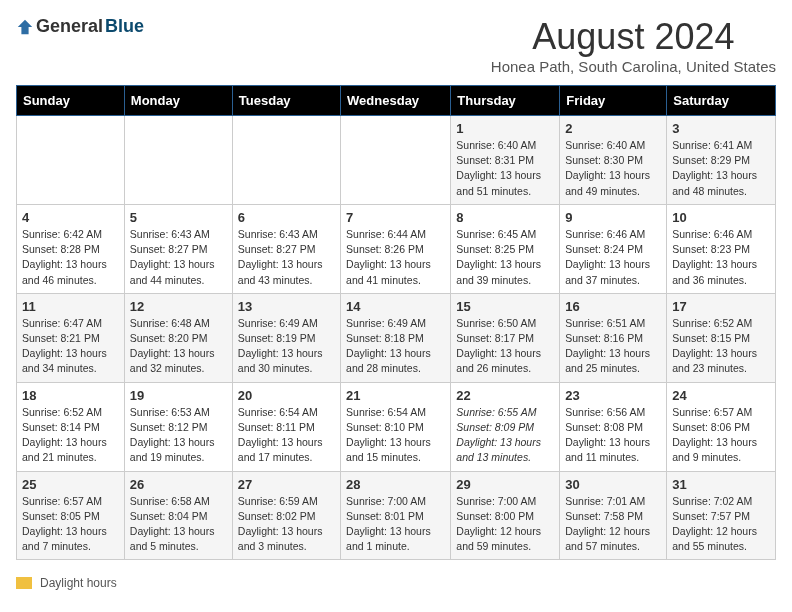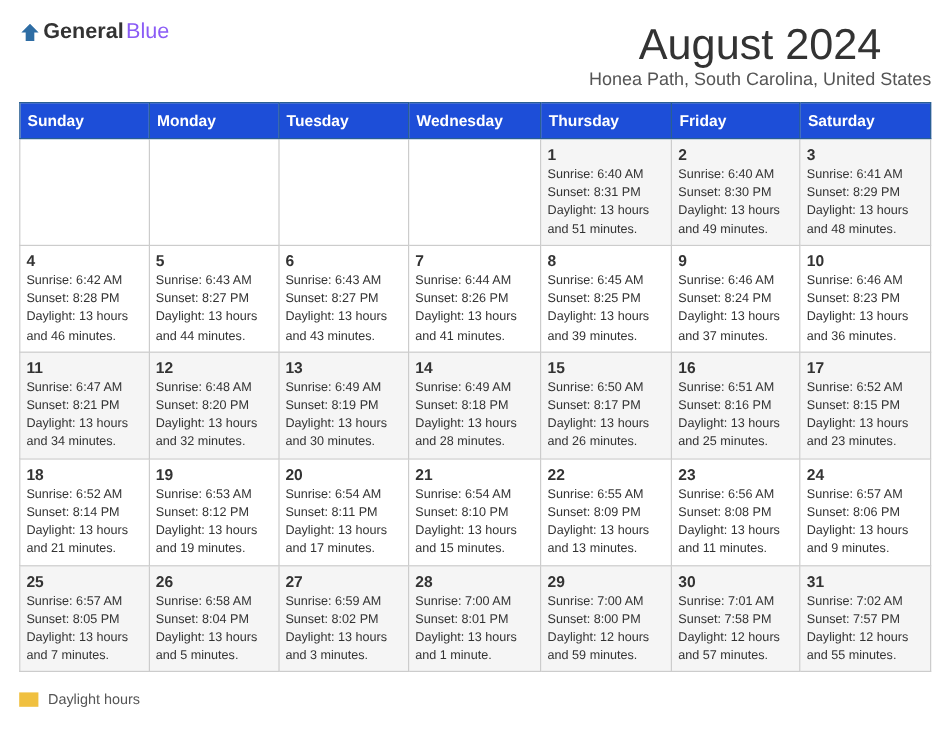--- a/index.html
+++ b/index.html
@@ -26,22 +26,22 @@
       align-items: center;
       gap: 2px;
     }
     .logo-general {
       font-size: 18px;
       font-weight: bold;
       color: #333;
     }
     .logo-blue {
       font-size: 18px;
-      font-weight: normal;
-      color: #8b5cf6;
+      font-weight: bold;
+      color: #0c4a6e;
     }
     .logo-icon {
       width: 18px;
       height: 18px;
     }
     .title-block {
       text-align: center;
     }
     .main-title {
       font-size: 36px;
@@ -51,21 +51,21 @@
     .subtitle {
       font-size: 15px;
       color: #555;
     }
     .calendar-table {
       width: 100%;
       border-collapse: collapse;
       font-size: 11px;
     }
     .calendar-table thead tr th {
-      background-color: #1d4ed8;
+      background-color: #000000;
       color: #fff;
       padding: 7px 6px;
       text-align: left;
       font-size: 13px;
       font-weight: bold;
       border: 1px solid #2a5f92;
     }
     .calendar-table tbody tr td {
       border: 1px solid #ccc;
       vertical-align: top;
@@ -275,21 +275,21 @@
 Daylight: 13 hours and 17 minutes.</div>
         </td>
         <td>
           <span class="day-number">21</span>
           <div class="day-info" style="white-space: pre-line;">Sunrise: 6:54 AM
 Sunset: 8:10 PM
 Daylight: 13 hours and 15 minutes.</div>
         </td>
         <td>
           <span class="day-number">22</span>
-          <div class="day-info" style="white-space: pre-line;">Sunrise: 6:55 AM
+          <div class="day-info" style="white-space: pre-line; font-style: italic;">Sunrise: 6:55 AM
 Sunset: 8:09 PM
 Daylight: 13 hours and 13 minutes.</div>
         </td>
         <td>
           <span class="day-number">23</span>
           <div class="day-info" style="white-space: pre-line;">Sunrise: 6:56 AM
 Sunset: 8:08 PM
 Daylight: 13 hours and 11 minutes.</div>
         </td>
         <td>

